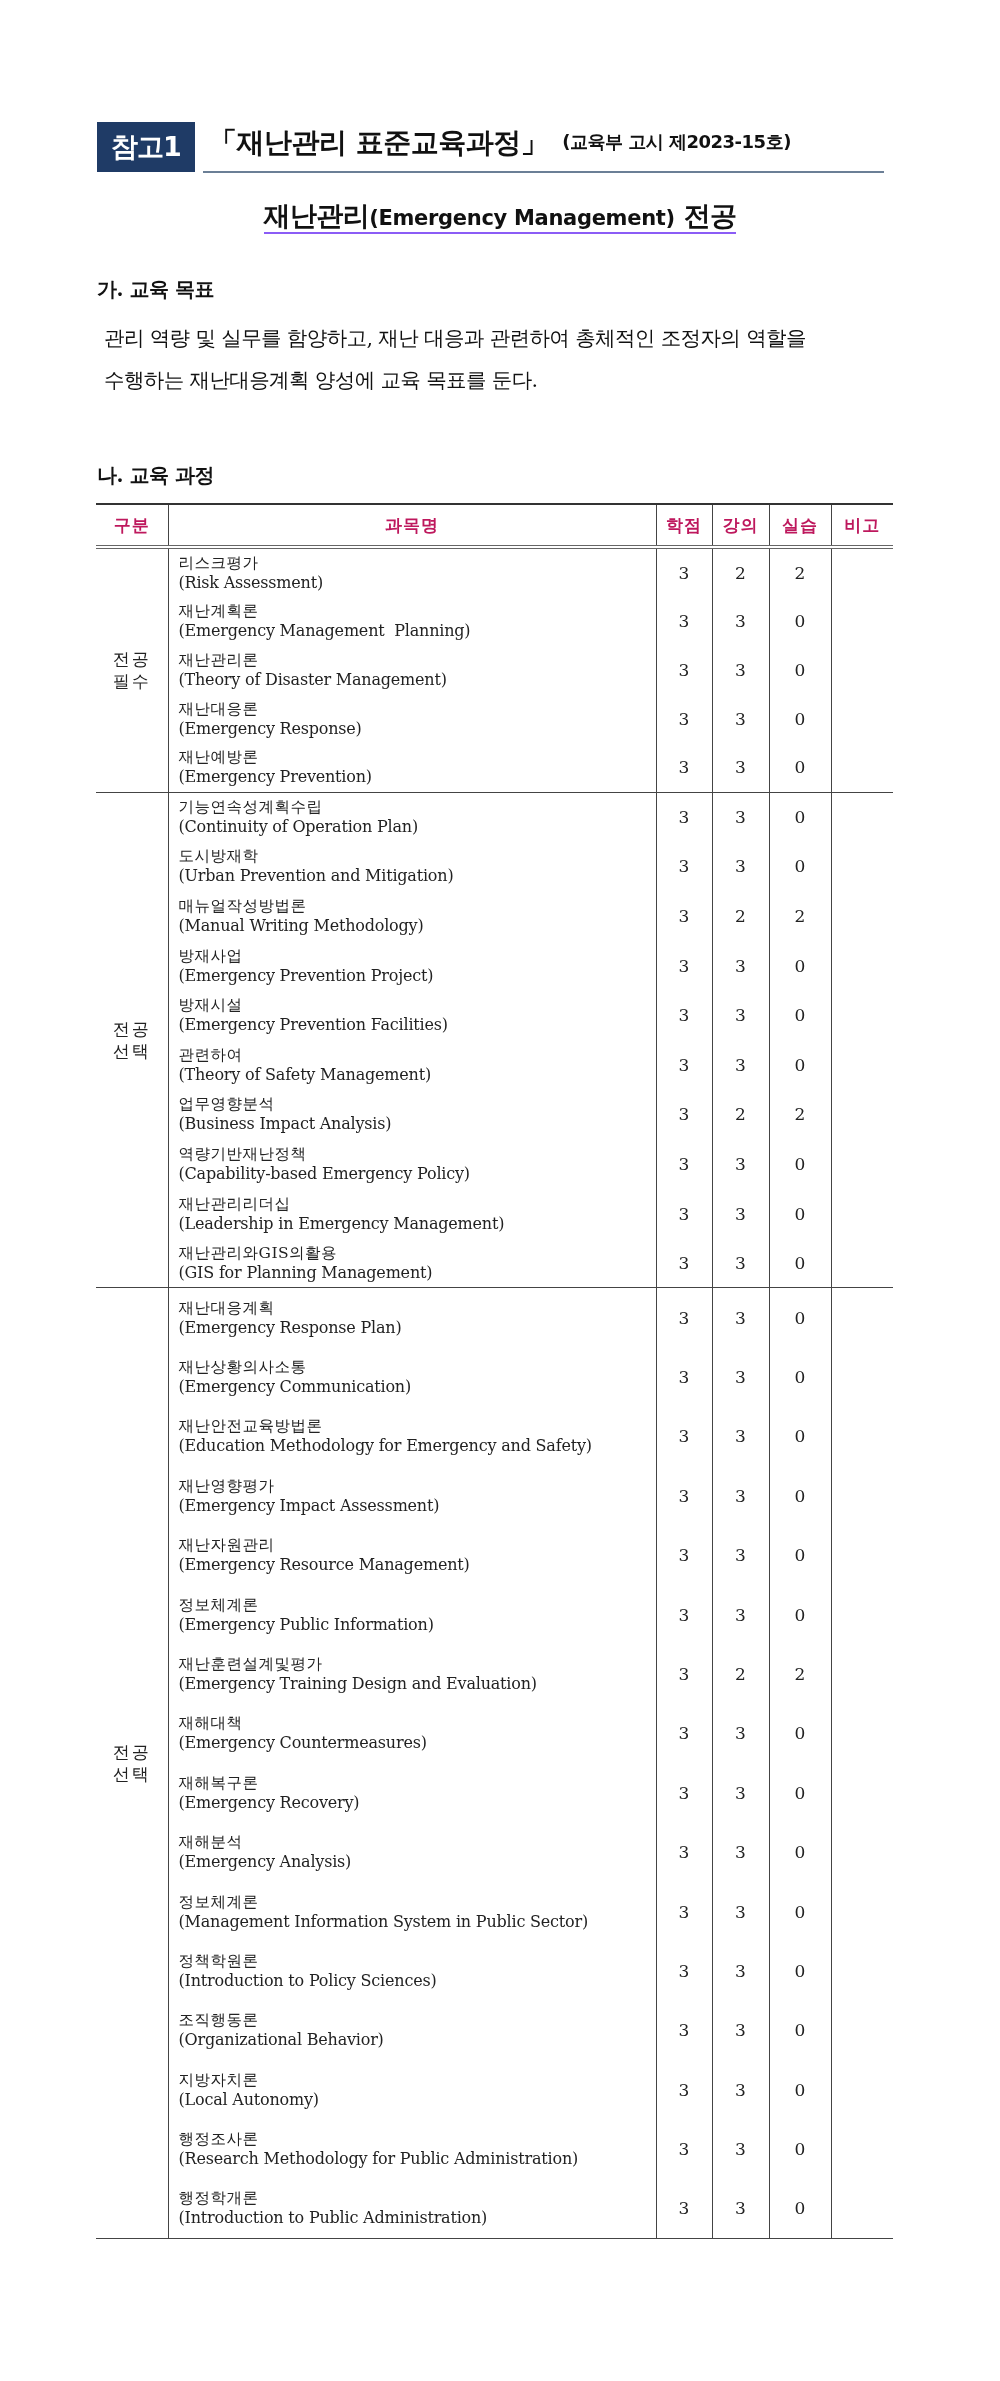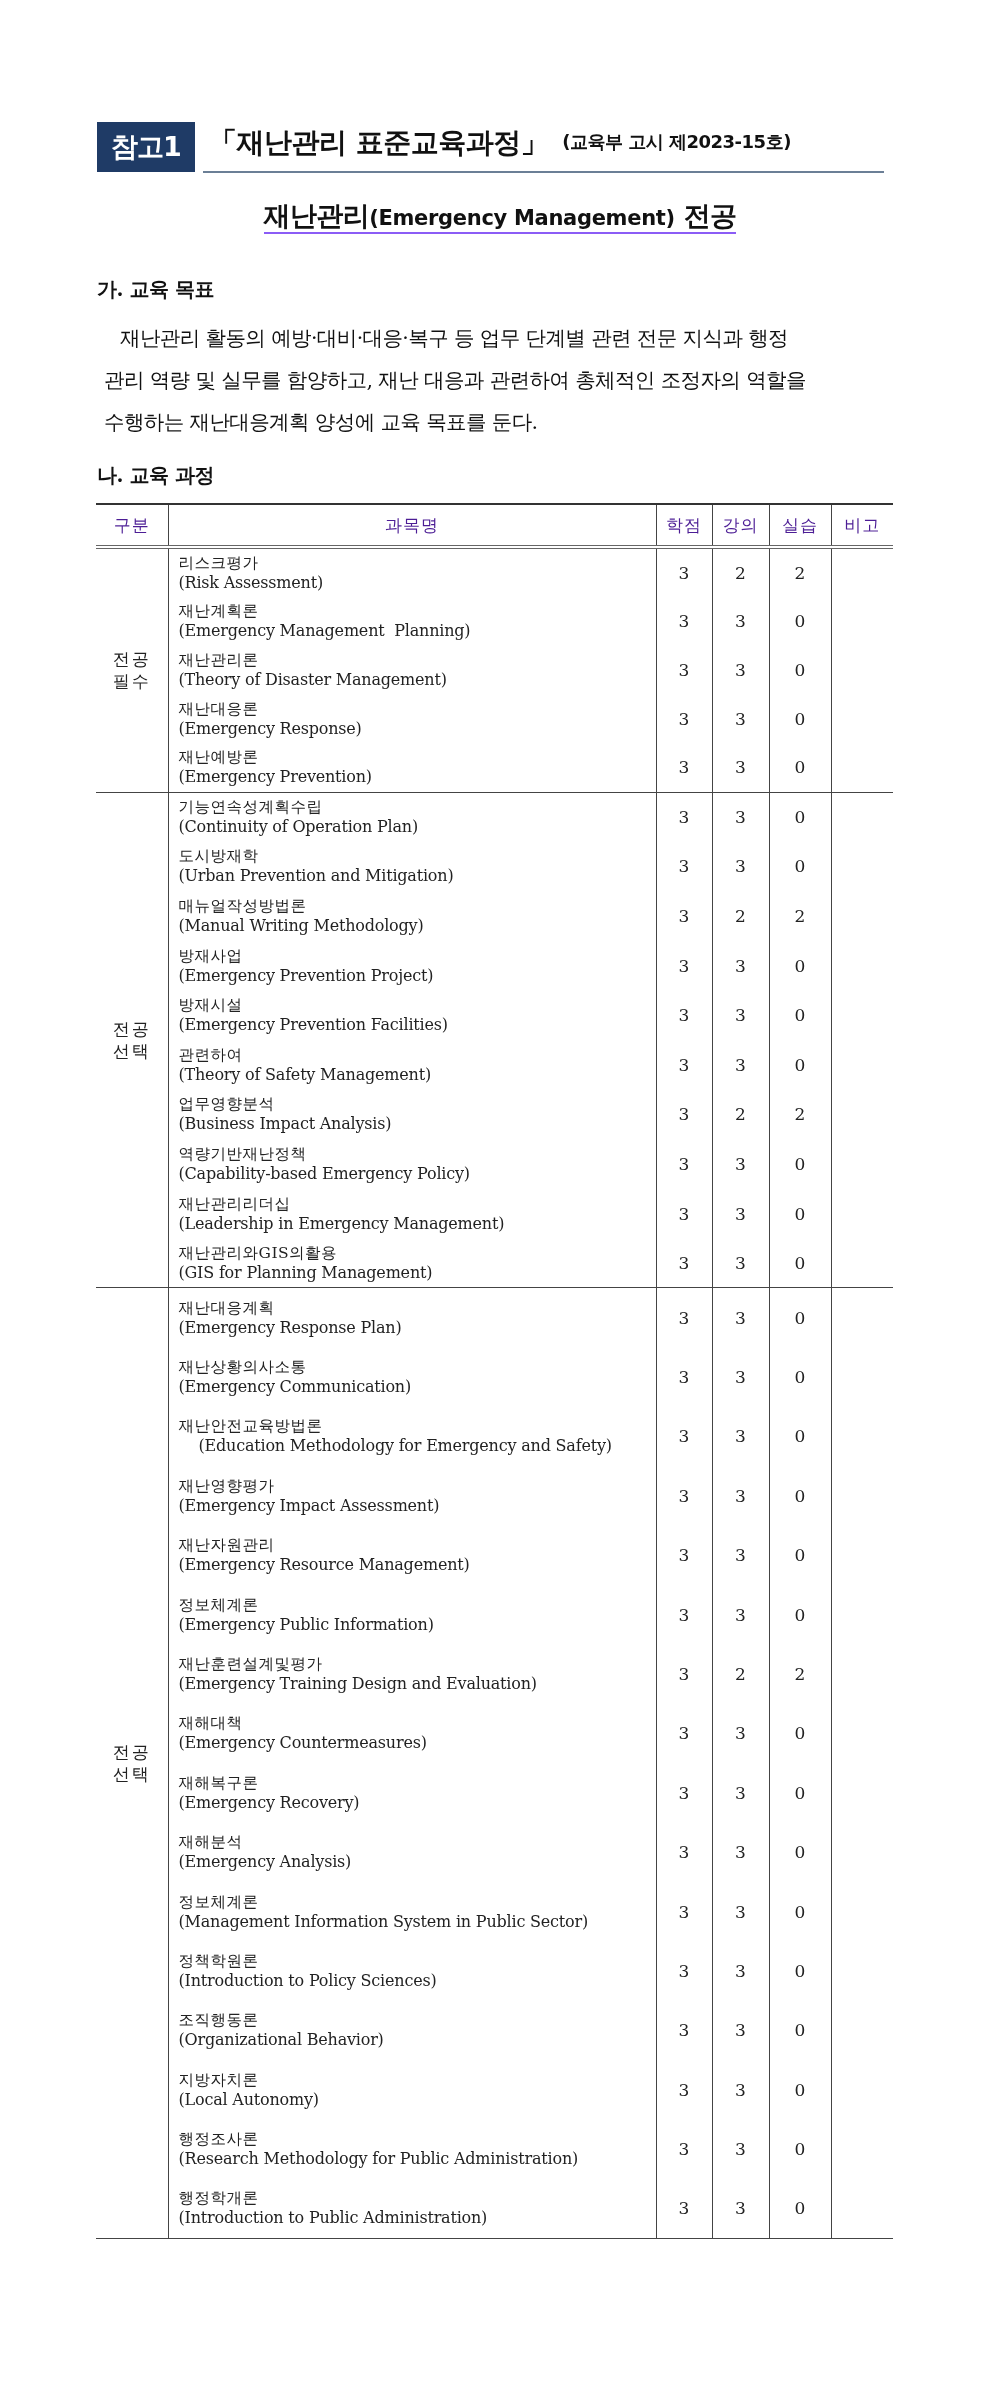--- a/index.html
+++ b/index.html
@@ -28,23 +28,23 @@
   .para .indent { display: inline-block; width: 16px; }
 
   table.curr { position: absolute; left: 96px; top: 503px; width: 797px; border-collapse: collapse;
                table-layout: fixed; font-family: "DejaVu Serif", serif; }
   table.curr col.c1 { width: 72px; }
   table.curr col.c2 { width: 488px; }
   table.curr col.c3 { width: 56px; }
   table.curr col.c4 { width: 57px; }
   table.curr col.c5 { width: 62px; }
   table.curr col.c6 { width: 62px; }
-  table.curr th { height: 40px; font-weight: normal; font-size: 17px; letter-spacing: 1px;
+  table.curr th { height: 40px; font-weight: bold; font-size: 17px; letter-spacing: 1px;
                   border-top: 2px solid #333; border-bottom: 4px double #666;
-                  border-left: 1px solid #444; border-right: 1px solid #444; color: #4c1d95; padding: 0; }
+                  border-left: 1px solid #444; border-right: 1px solid #444; color: #be185d; padding: 0; }
   table.curr th:first-child { border-left: none; }
   table.curr th:last-child { border-right: none; }
   table.curr td { border-left: 1px solid #444; border-right: 1px solid #444; padding: 0; color: #222; }
   table.curr td:first-child { border-left: none; }
   table.curr td:last-child { border-right: none; }
   table.curr tr.group-end td { border-bottom: 1.5px solid #444; }
   table.curr td.group { text-align: center; vertical-align: middle; font-size: 17px; line-height: 22px;
                         letter-spacing: 2px; border-bottom: 1.5px solid #444; }
   table.curr td.course { padding-left: 10px; font-size: 16px; line-height: 20px; vertical-align: middle;
                          letter-spacing: -0.2px; }
@@ -66,21 +66,20 @@
   </div>
   <div class="title-rule"></div>
 </div>
 
 <div class="subtitle">
   <span><span style="border:none;padding:0;">재난관리</span><span class="en">(Emergency Management)</span><span style="border:none;padding:0;white-space:pre;"> 전공</span></span>
 </div>
 
 <div class="section-head" style="top:276px;">가. 교육 목표</div>
 <div class="para" style="top:317px;">
-  <div><span class="indent"></span><span>재난관리 활동의 예방·대비·대응·복구 등 업무 단계별 관련 전문 지식과 행정</span></div>
   <div><span>관리 역량 및 실무를 함양하고, 재난 대응과 관련하여 총체적인 조정자의 역할을</span></div>
   <div><span>수행하는 재난대응계획 양성에 교육 목표를 둔다.</span></div>
 </div>
 
 <div class="section-head" style="top:462px;">나. 교육 과정</div>
 
 <table class="curr">
   <colgroup>
       <col class="c1">
       <col class="c2">
@@ -278,21 +277,21 @@
           <span class="en" style="white-space: pre;">(Emergency Communication)</span>
         </td>
         <td class="num">3</td>
         <td class="num">3</td>
         <td class="num">0</td>
         <td class="num"></td>
       </tr>
       <tr class="g3">
         <td class="course">
           <span class="ko">재난안전교육방법론</span>
-          <span class="en" style="white-space: pre; margin-left: 20px;">(Education Methodology for Emergency and Safety)</span>
+          <span class="en" style="white-space: pre;">(Education Methodology for Emergency and Safety)</span>
         </td>
         <td class="num">3</td>
         <td class="num">3</td>
         <td class="num">0</td>
         <td class="num"></td>
       </tr>
       <tr class="g3">
         <td class="course">
           <span class="ko">재난영향평가</span>
           <span class="en" style="white-space: pre;">(Emergency Impact Assessment)</span>

